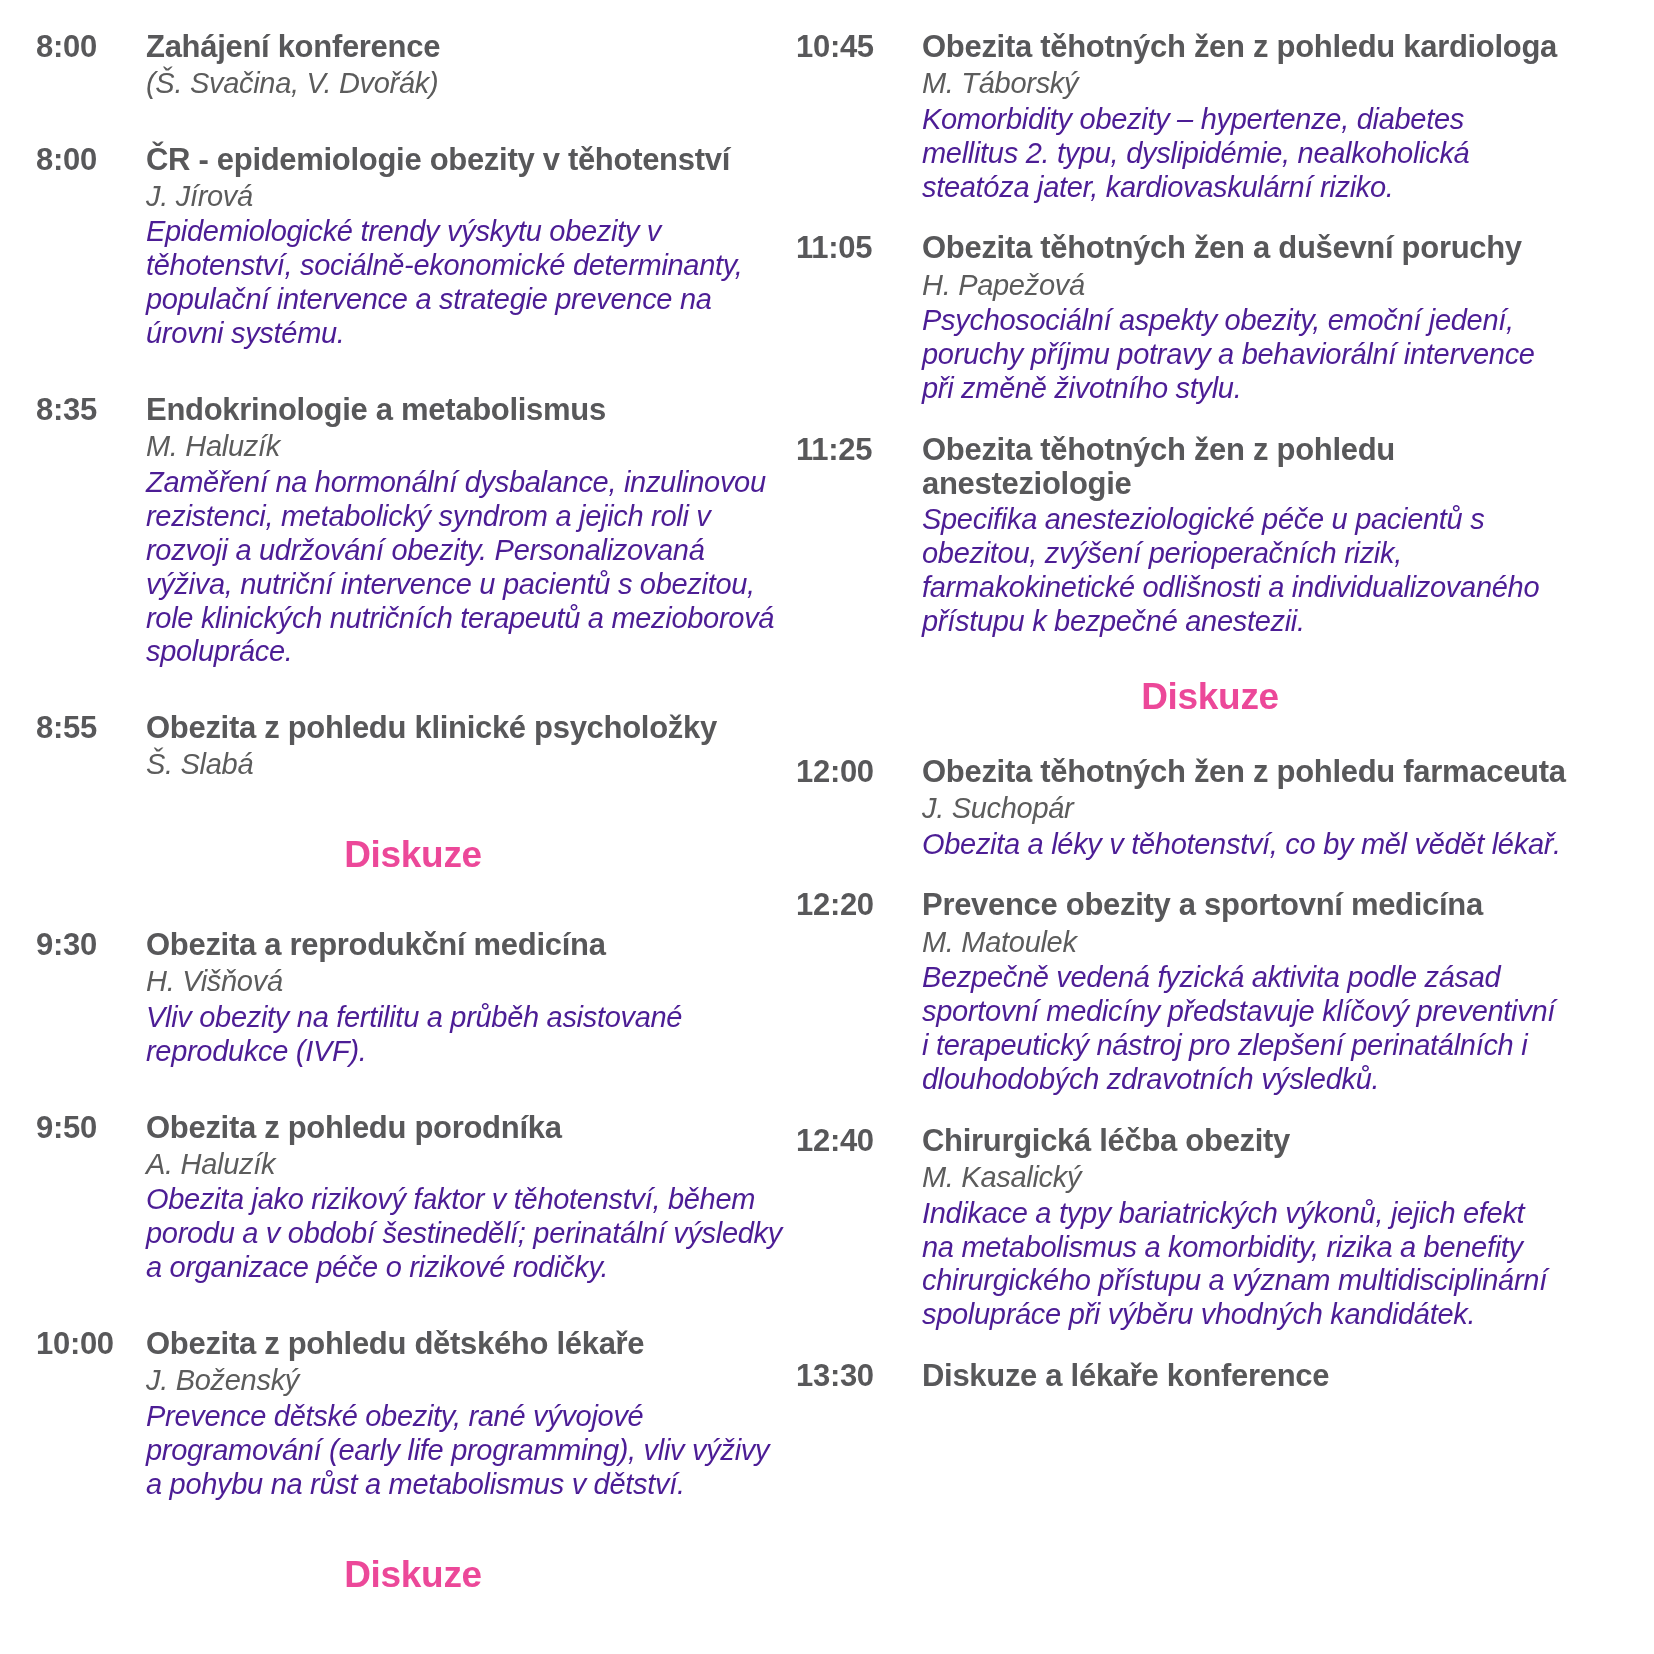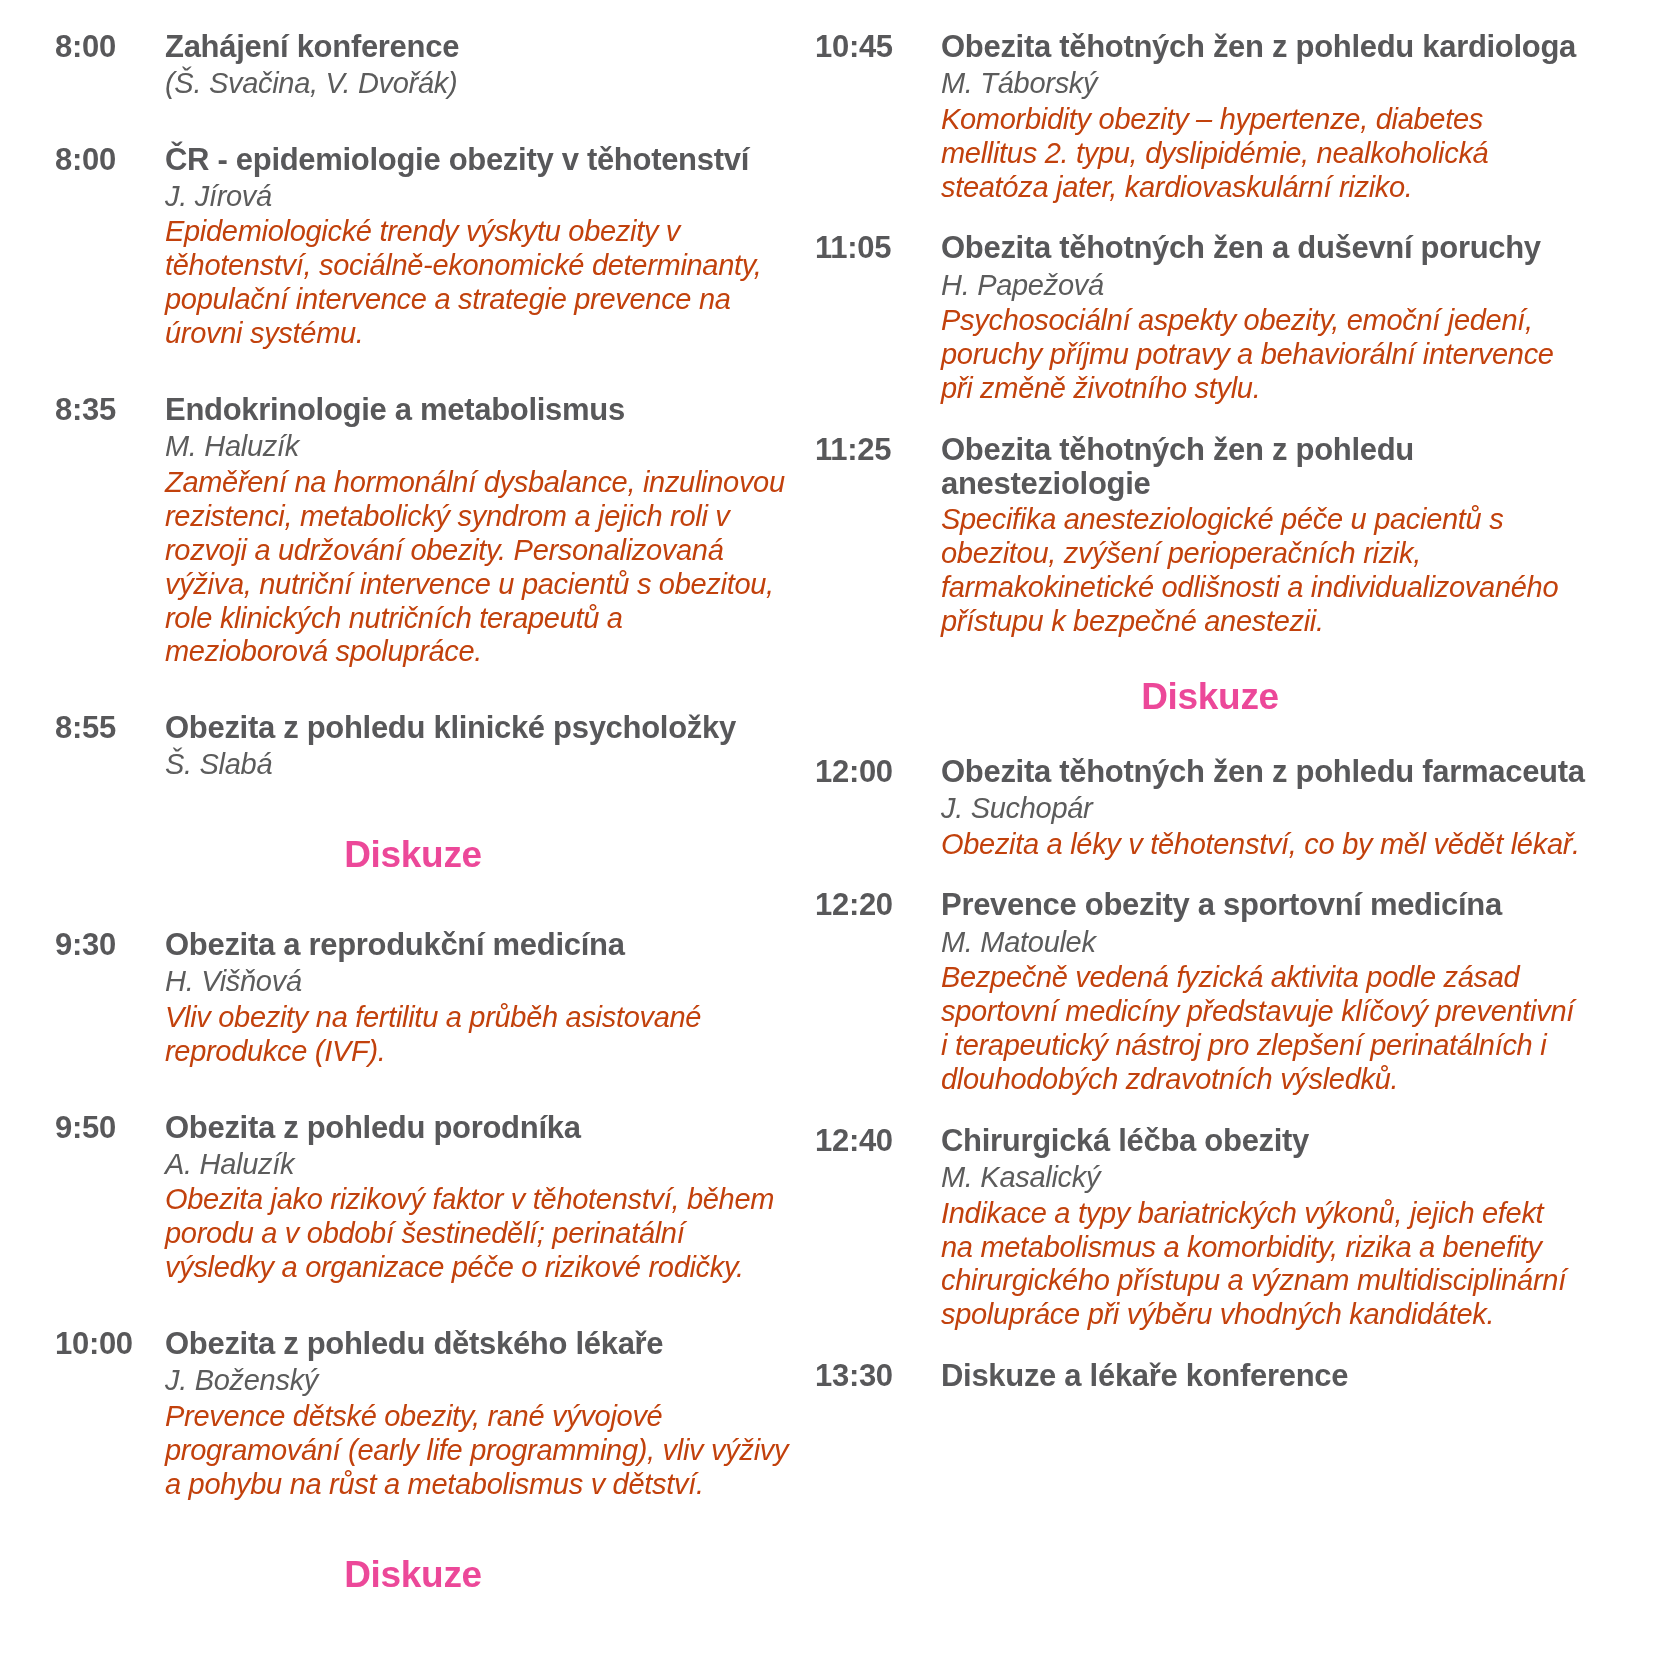--- a/index.html
+++ b/index.html
@@ -12,42 +12,41 @@
     color: #58585a;
   }
   .col { display: flex; flex-direction: column; }
   .col-left  { row-gap: 42px; --tw: 88px; padding-right: 6px; }
   .col-right { row-gap: 27px; --tw: 104px; }
   .session {
     display: grid;
     grid-template-columns: var(--tw) 1fr;
     column-gap: 22px;
     align-items: start;
-    margin-left: 19px;
   }
   .time, .title {
     font-size: 31px;
     font-weight: 700;
     color: #58585a;
     line-height: 1.1;
     letter-spacing: -0.3px;
   }
   .title { max-width: 660px; }
   .speaker {
     font-size: 29px;
     font-style: italic;
     color: #5c5c5c;
     line-height: 1.16;
     margin-top: 3px;
     letter-spacing: -0.3px;
   }
   .desc {
     font-size: 29px;
     font-style: italic;
-    color: #c2410c;
+    color: #4c1d95;
     line-height: 1.17;
     margin-top: 2px;
     max-width: 655px;
     letter-spacing: -0.3px;
   }
   .col-right .desc { max-width: 640px; }
   .diskuze {
     font-size: 37px;
     font-weight: 700;
     color: #ec4899;

